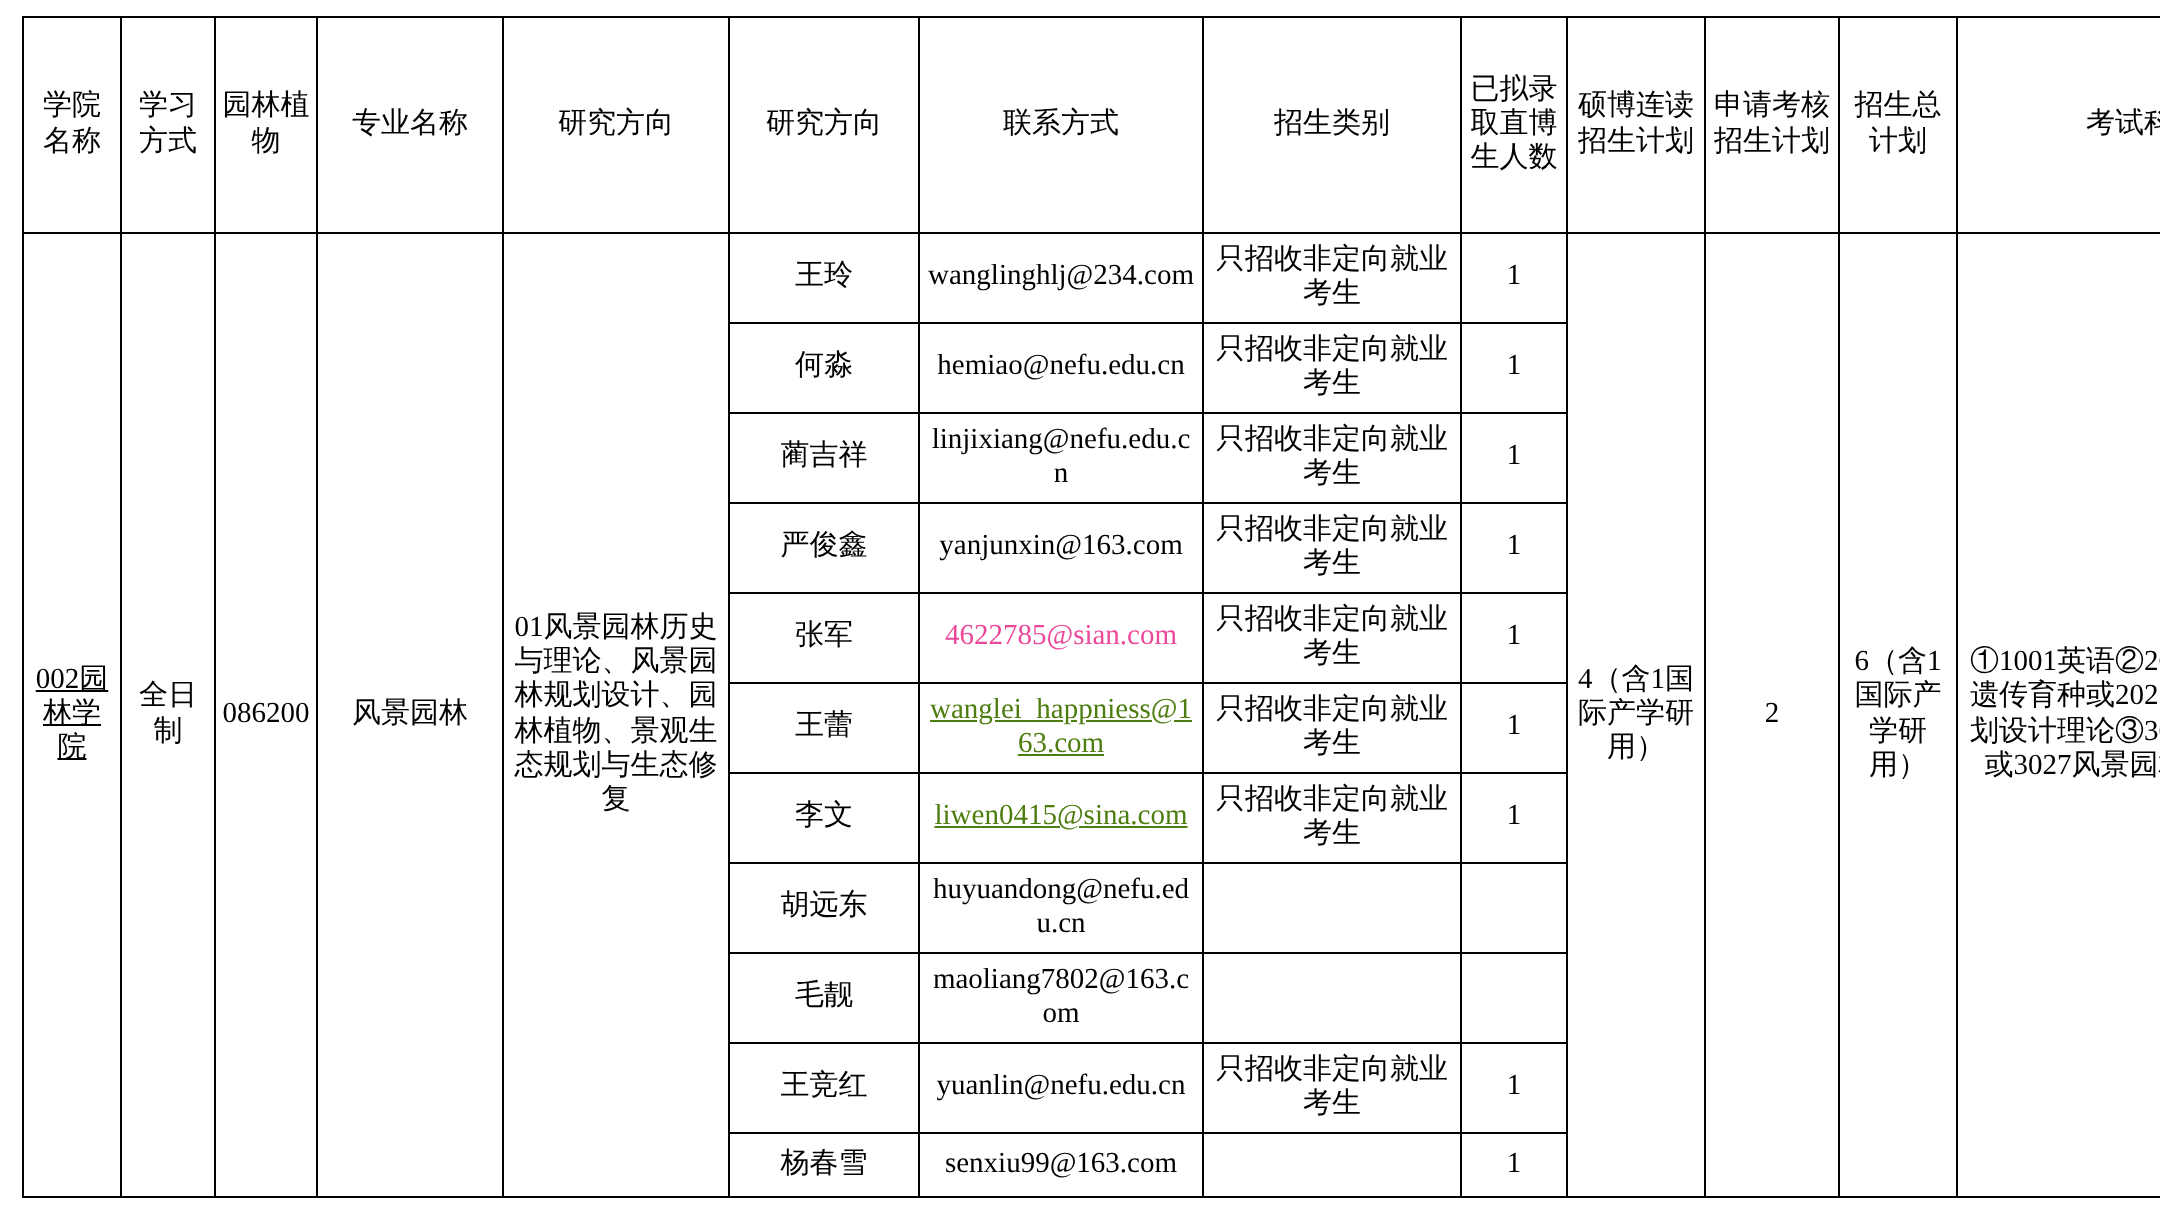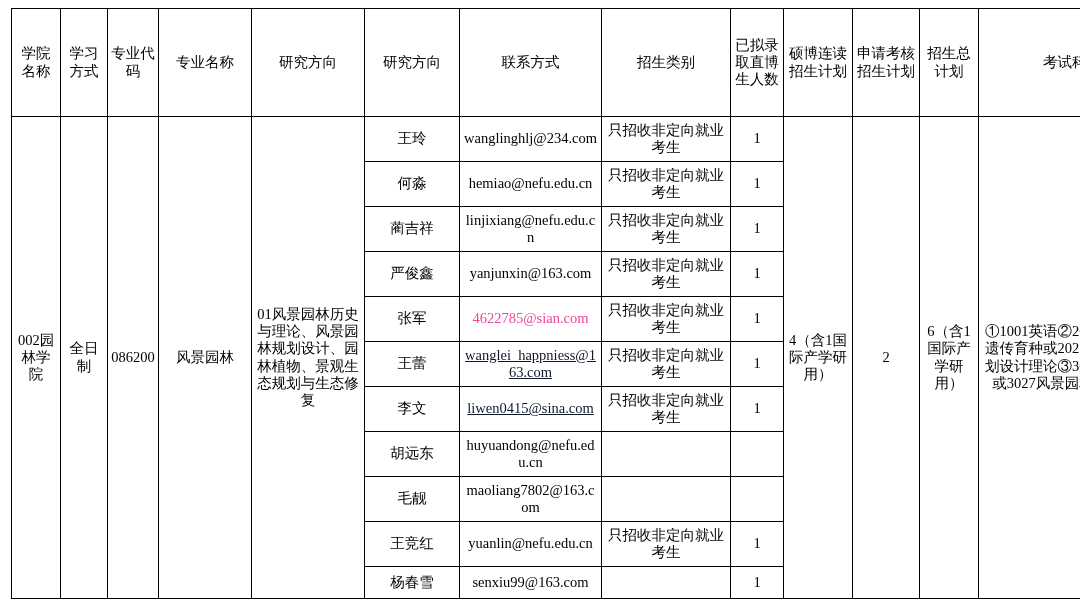--- a/index.html
+++ b/index.html
@@ -48,21 +48,21 @@
   .email {
     font-family: "Liberation Serif", serif;
     font-size: 14px;
     line-height: 1.15;
     word-break: break-all;
   }
   .link {
     color: #ec4899;
   }
   .link-u {
-    color: #0f172a;
+    color: #4d7c0f;
     text-decoration: underline;
   }
   .teacher { font-size: 15px; }
   .cat { font-size: 14.5px; text-align: left; padding-left: 4px; line-height: 1.2; }
   .num { font-size: 14.5px; }
   .dir {
     font-size: 15px;
     line-height: 1.35;
     padding: 0 10px;
     margin-top: 27px;
@@ -72,36 +72,37 @@
     line-height: 1.35;
     padding: 0 8px;
   }
   .plan {
     font-size: 14.5px;
     line-height: 1.35;
   }
   .college {
     font-size: 15px;
     line-height: 1.3;
+    text-decoration: underline;
   }
   .mode { font-size: 15px; line-height: 1.3; }
   .code { font-size: 15px; line-height: 1.3; }
   .major { font-size: 15px; line-height: 1.3; }
   .row-h { height: 45px; }
 </style>
 </head>
 <body>
 
 <div class="sheet">
   <table class="grid">
     <thead>
       <tr class="hdr-tall">
         <td style="width:42px">学院名称</td>
         <td style="width:40px">学习方式</td>
-        <td style="width:44px">专业代码</td>
+        <td style="width:44px">园林植物</td>
         <td style="width:86px">专业名称</td>
         <td style="width:106px">研究方向</td>
         <td style="width:88px">研究方向</td>
         <td style="width:135px">联系方式</td>
         <td style="width:122px">招生类别</td>
         <td style="width:46px">已拟录取直博生人数</td>
         <td style="width:62px">硕博连读招生计划</td>
         <td style="width:60px">申请考核招生计划</td>
         <td style="width:52px">招生总计划</td>
         <td style="width:180px">考试科目</td>

